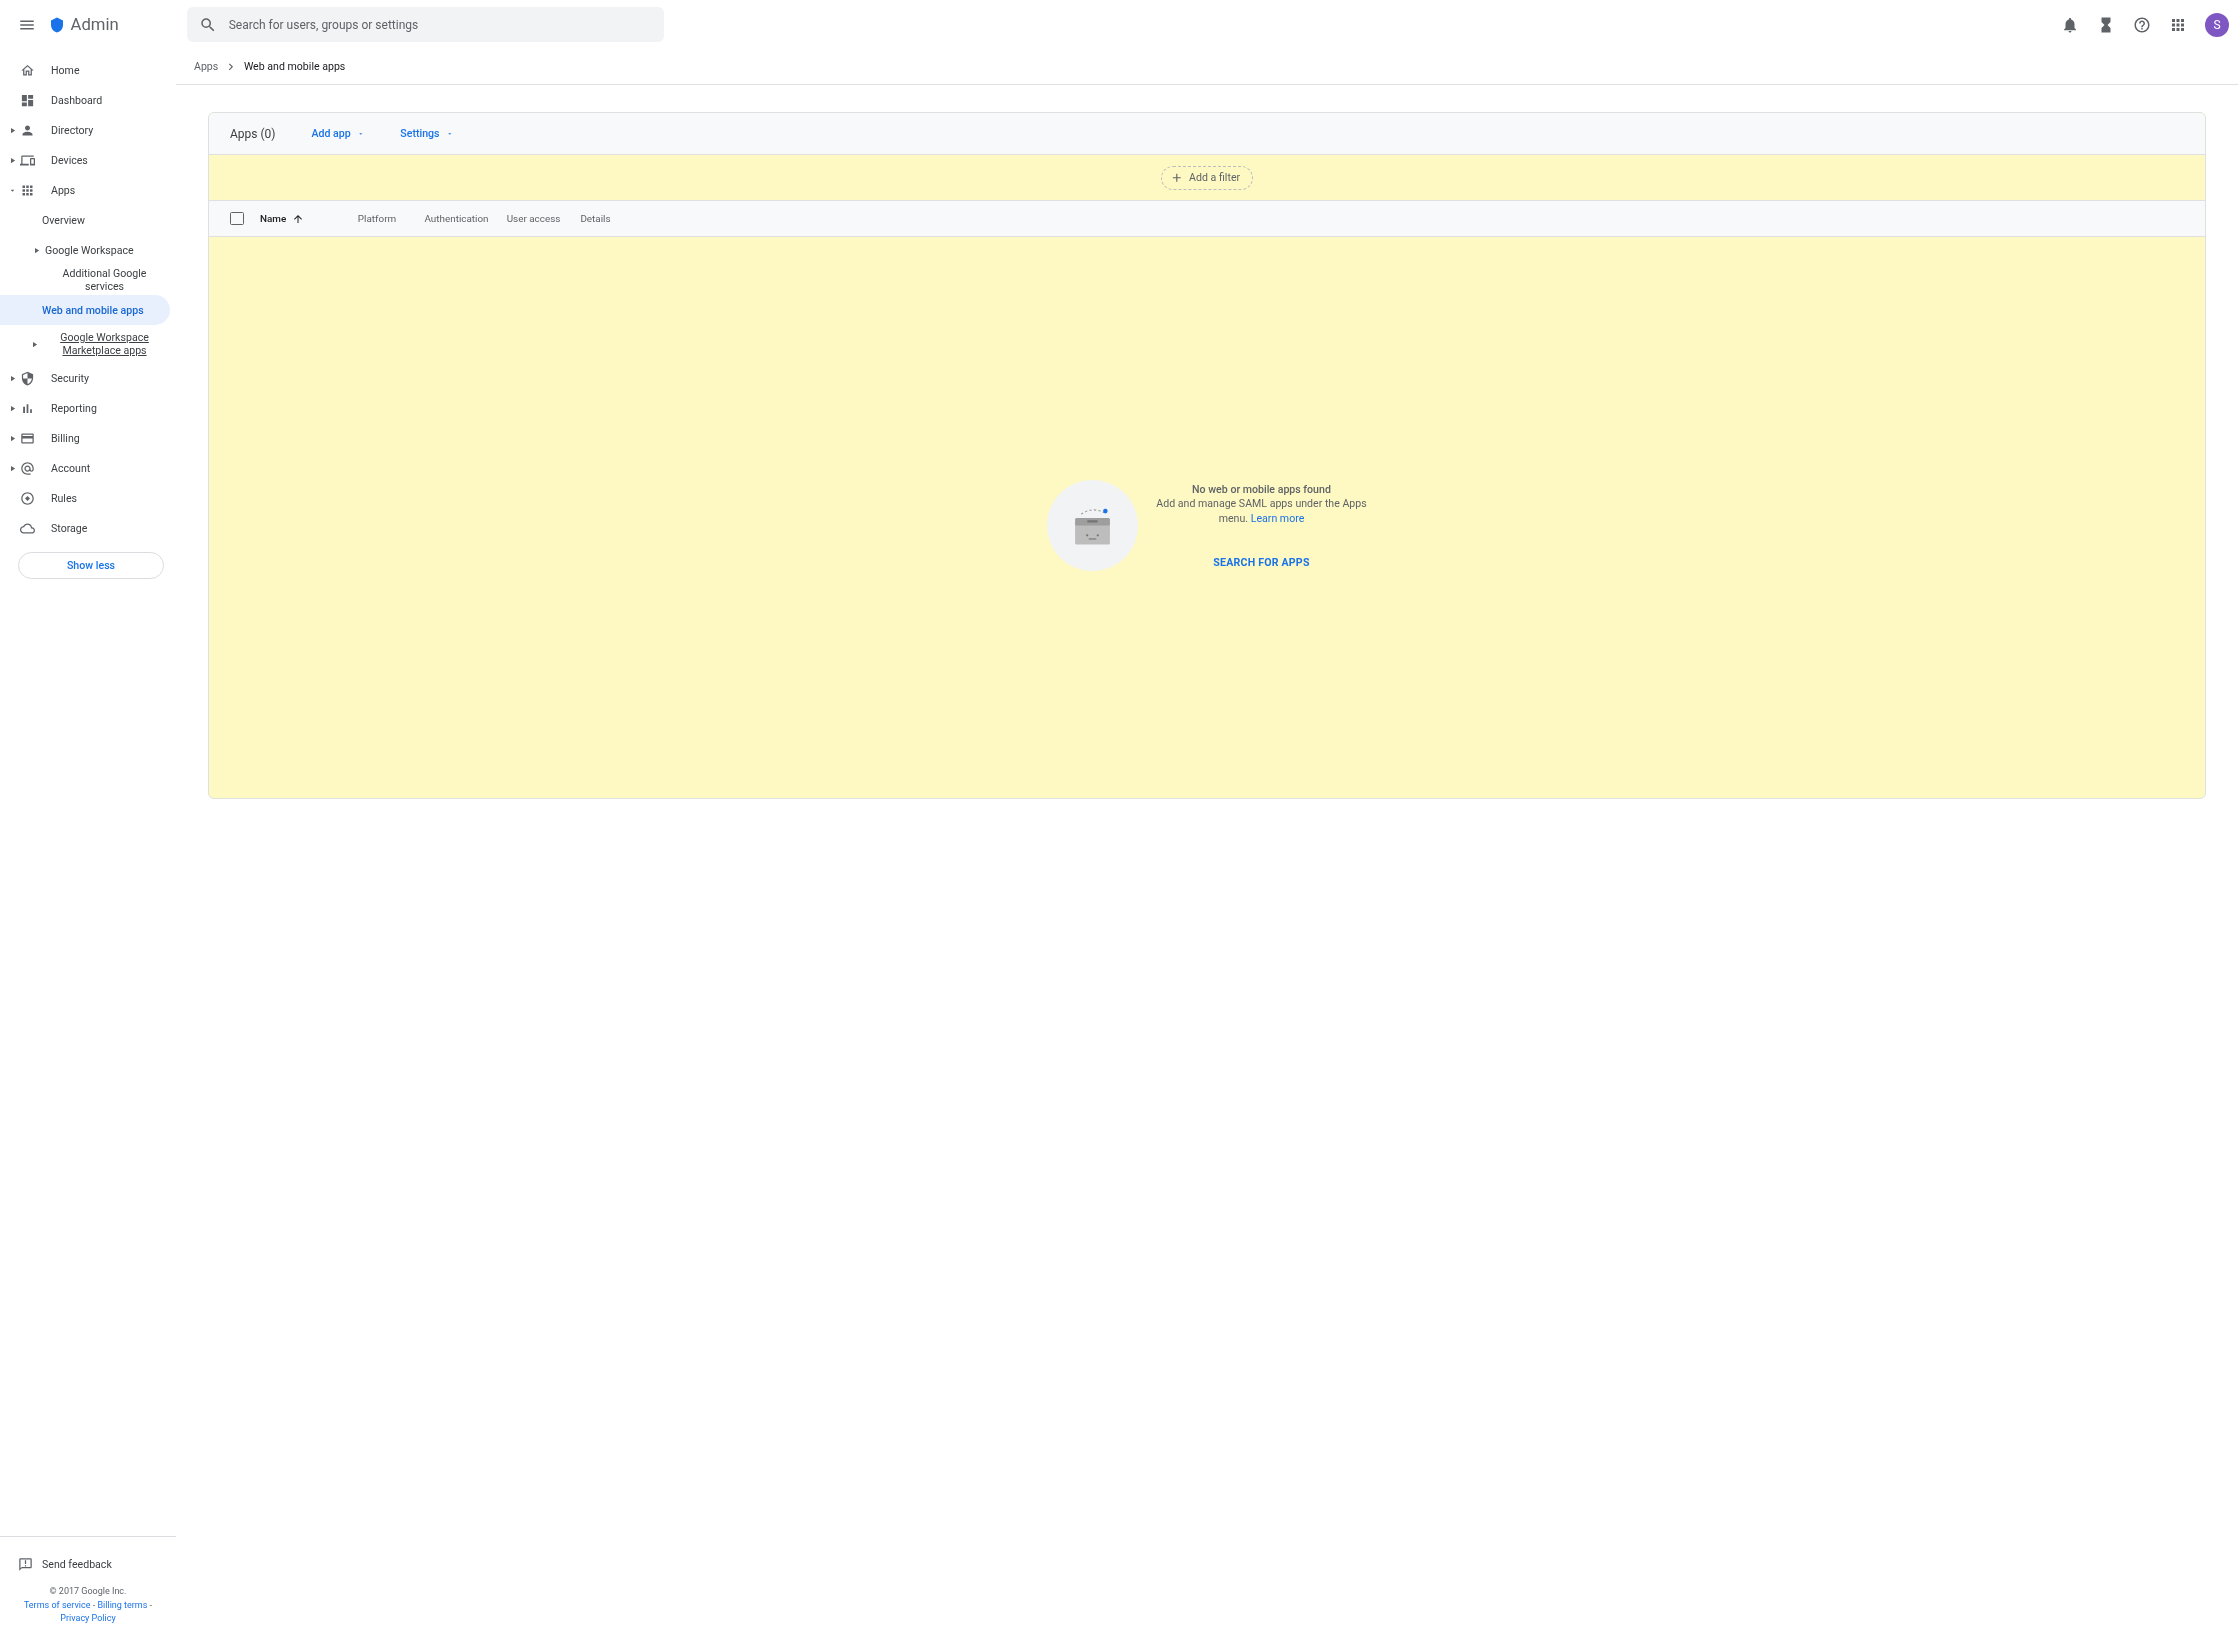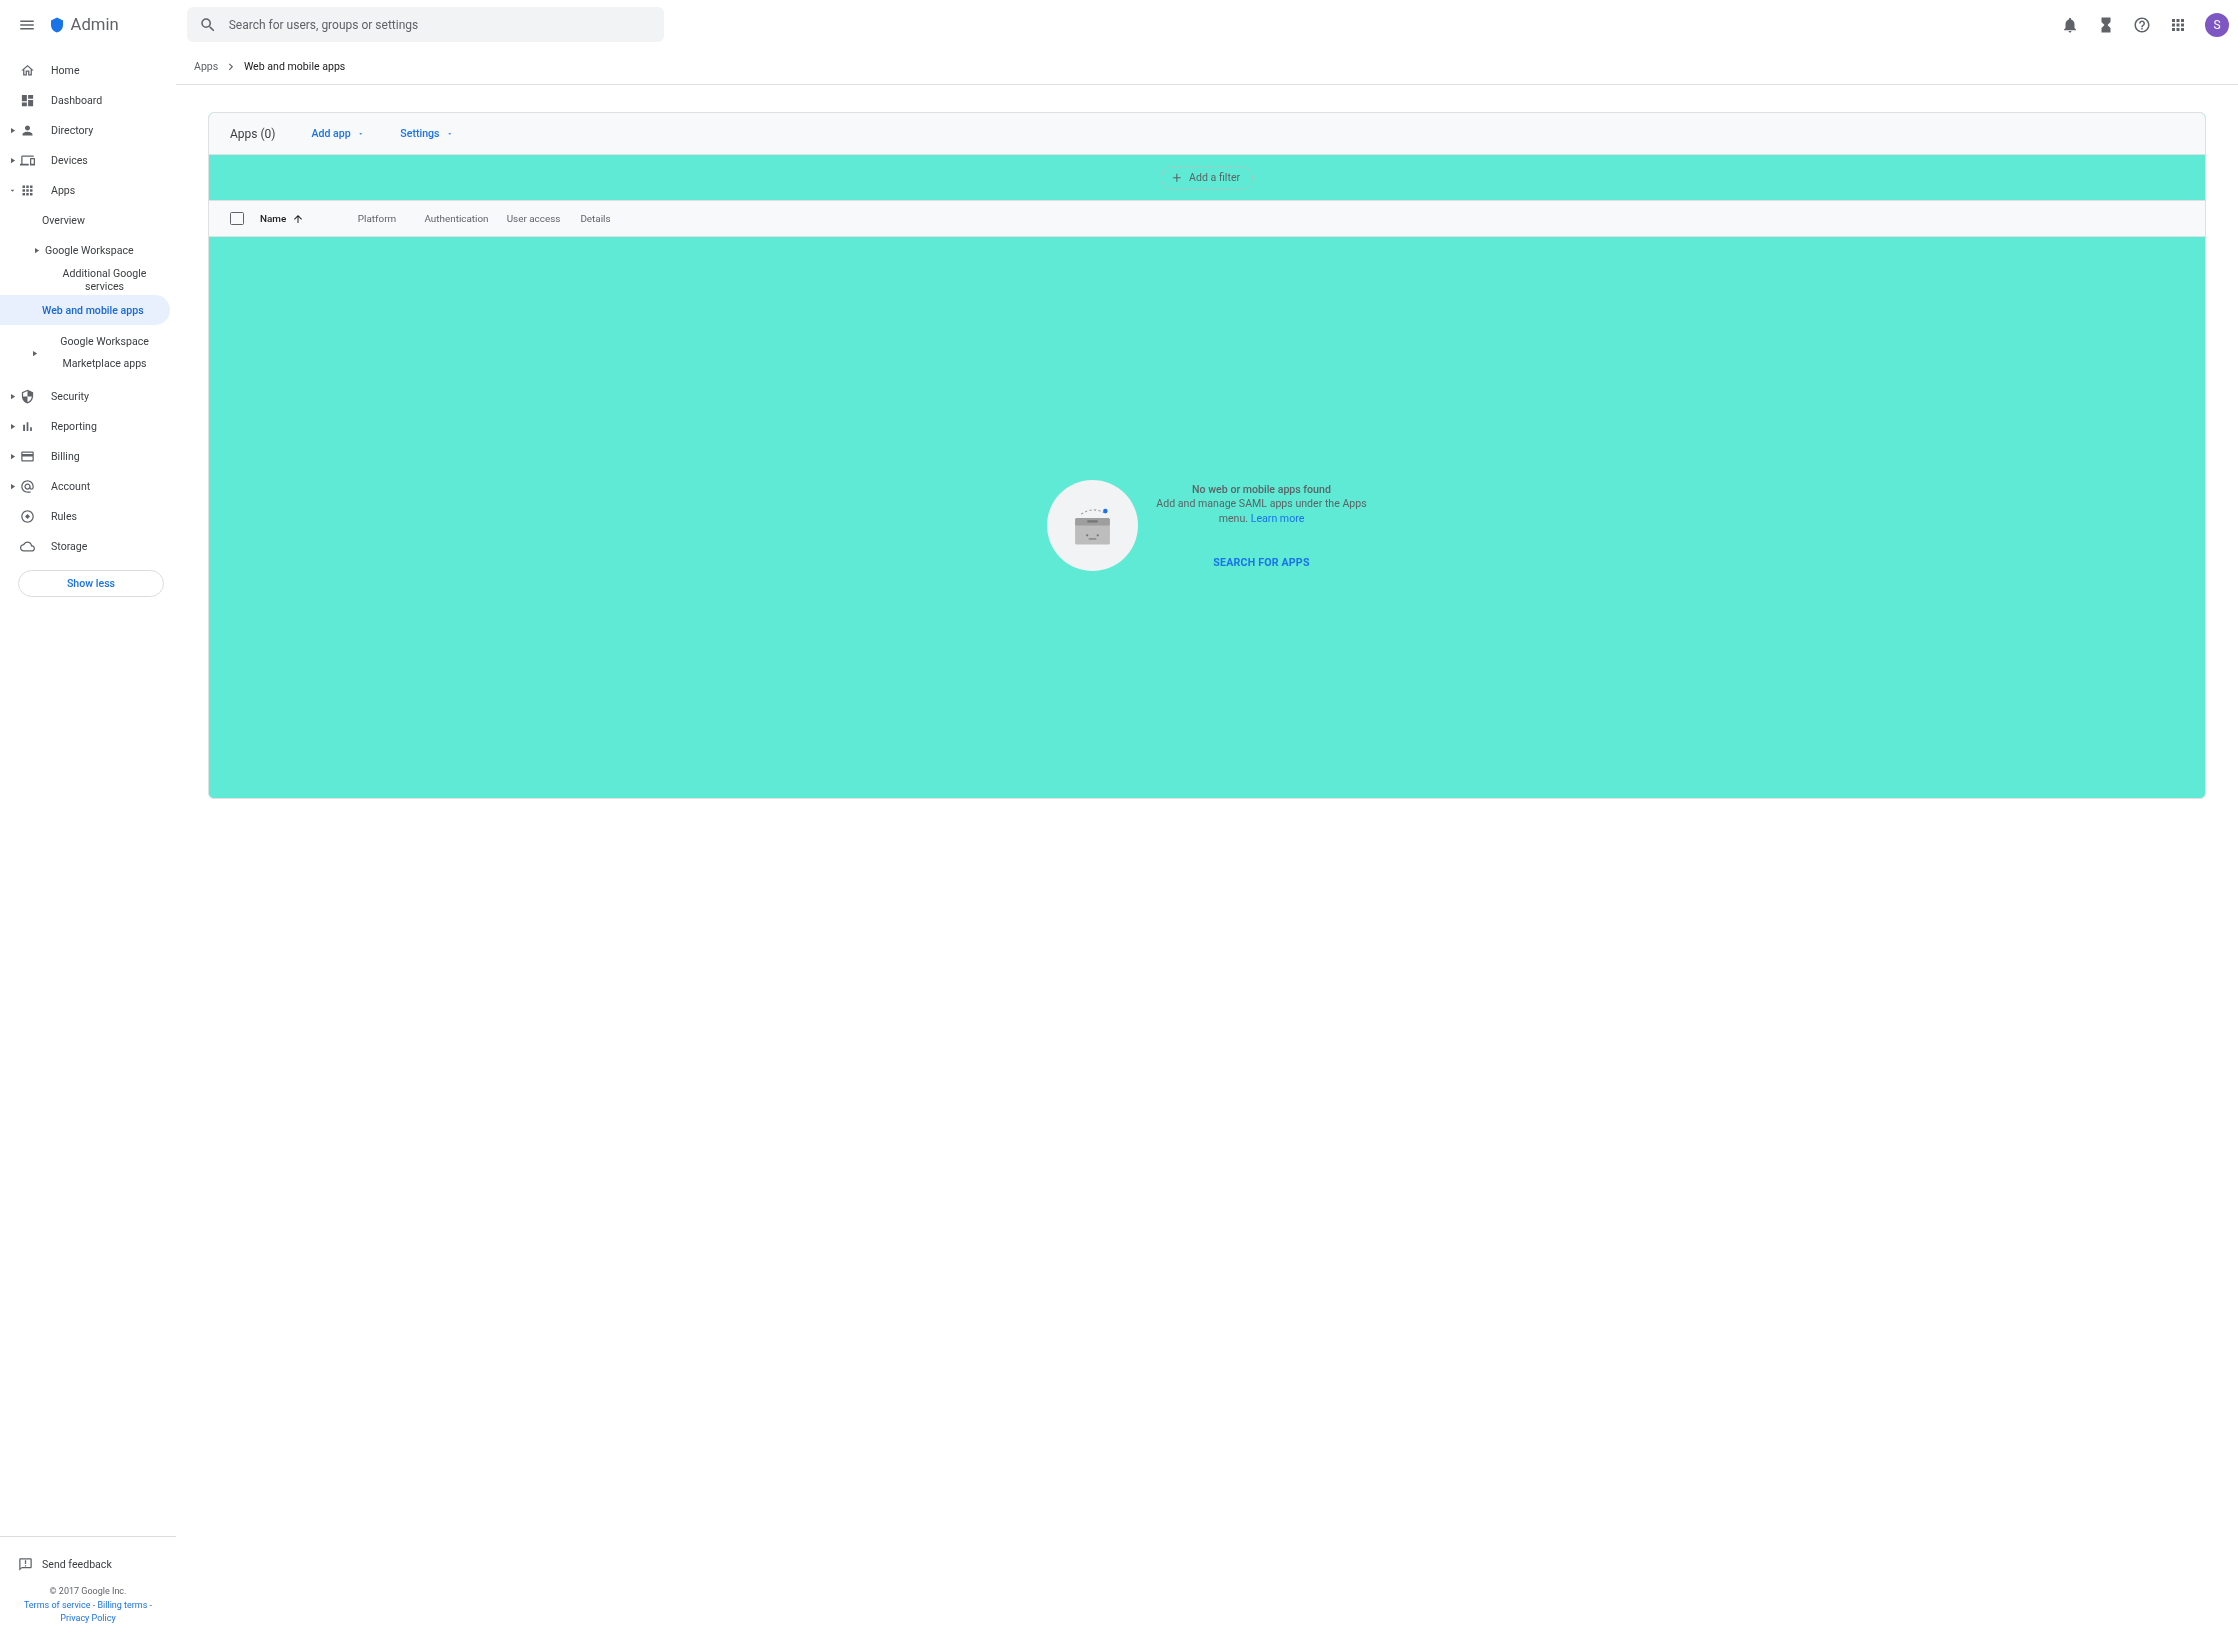--- a/index.html
+++ b/index.html
@@ -20,32 +20,32 @@
 .nav { flex: 1; padding: 6px 0; overflow-y: auto; }
 .nav-item { display: flex; align-items: center; height: 30px; padding: 0 9px 0 6px; cursor: pointer; color: #3c4043; position: relative; }
 .nav-item .chevron-slot { width: 12px; height: 12px; display: flex; align-items: center; justify-content: center; color: #5f6368; }
 .nav-item .nav-icon { width: 18px; height: 18px; display: flex; align-items: center; justify-content: center; margin-left: 0px; color: #5f6368; }
 .nav-item .nav-label { margin-left: 15px; font-size: 10.6px; }
 .nav-item.sub { padding-left: 6px; }
 .nav-item.sub .chevron-slot { margin-left: 24px; }
 .nav-item.sub-noexpand .nav-label { margin-left: 36px; }
 .nav-item.active { background: #e8f0fe; color: #1967d2; border-top-right-radius: 18px; border-bottom-right-radius: 18px; margin-right: 6px; font-weight: 500; }
 .nav-item.multiline { height: auto; padding-top: 6px; padding-bottom: 6px; }
-.nav-item.multiline .nav-label { line-height: 22px; }
+.nav-item.multiline .nav-label { line-height: 13px; text-decoration: underline; }
 .show-less { margin: 9px 12px 0 18px; height: 27px; border: 0.8px solid #dadce0; border-radius: 13.6px; display: flex; align-items: center; justify-content: center; color: #1a73e8; font-size: 10.6px; font-weight: 500; cursor: pointer; }
 .sidebar-footer { border-top: 0.8px solid #dadce0; padding: 12px 0; }
 .feedback-item { display: flex; align-items: center; height: 30px; padding: 0 18px; color: #3c4043; cursor: pointer; gap: 9px; }
 .legal { padding: 6px 12px; font-size: 9px; color: #5f6368; line-height: 13.6px; }
 .legal a { color: #1a73e8; text-decoration: none; }
 .main { flex: 1; background: #fff; overflow-y: auto; border-left: 0; }
 .breadcrumb { display: flex; align-items: center; height: 36px; padding: 0 18px; border-bottom: 0.8px solid #e0e0e0; gap: 6px; font-size: 10.6px; }
 .breadcrumb .crumb { color: #5f6368; cursor: pointer; }
 .breadcrumb .current { color: #202124; }
 .content { padding: 27px 32px; }
-.panel { border: 0.8px solid #e0e0e0; border-radius: 6px; background: #5eead4; overflow: hidden; }
+.panel { border: 0.8px solid #e0e0e0; border-radius: 6px; background: #fef9c3; overflow: hidden; }
 .panel-header { display: flex; align-items: center; height: 42px; padding: 0 21px; background: #f8f9fa; border-bottom: 0.8px solid #e0e0e0; gap: 36px; }
 .panel-title { color: #3c4043; font-size: 12px; }
 .dropdown-btn { color: #1a73e8; display: flex; align-items: center; gap: 6px; cursor: pointer; font-size: 10.6px; font-weight: 500; }
 .filter-row { padding: 10.6px 21px; border-bottom: 0.8px solid #e0e0e0; }
 .filter-chip { display: inline-flex; align-items: center; gap: 6px; height: 24px; padding: 0 12px 0 7.6px; border: 0.8px dashed #bdbdbd; border-radius: 12px; color: #5f6368; cursor: pointer; font-size: 10.6px; }
 .table-header { display: flex; align-items: center; height: 36px; padding: 0 21px; border-bottom: 0.8px solid #e0e0e0; background: #f8f9fa; font-size: 9.9px; color: #5f6368; }
 .col-check { width: 30px; display: flex; align-items: center; }
 .col-name { width: 83px; color: #202124; font-weight: 500; display: flex; align-items: center; gap: 6px; }
 .col-platform { width: 68px; }
 .col-auth { width: 91px; }

